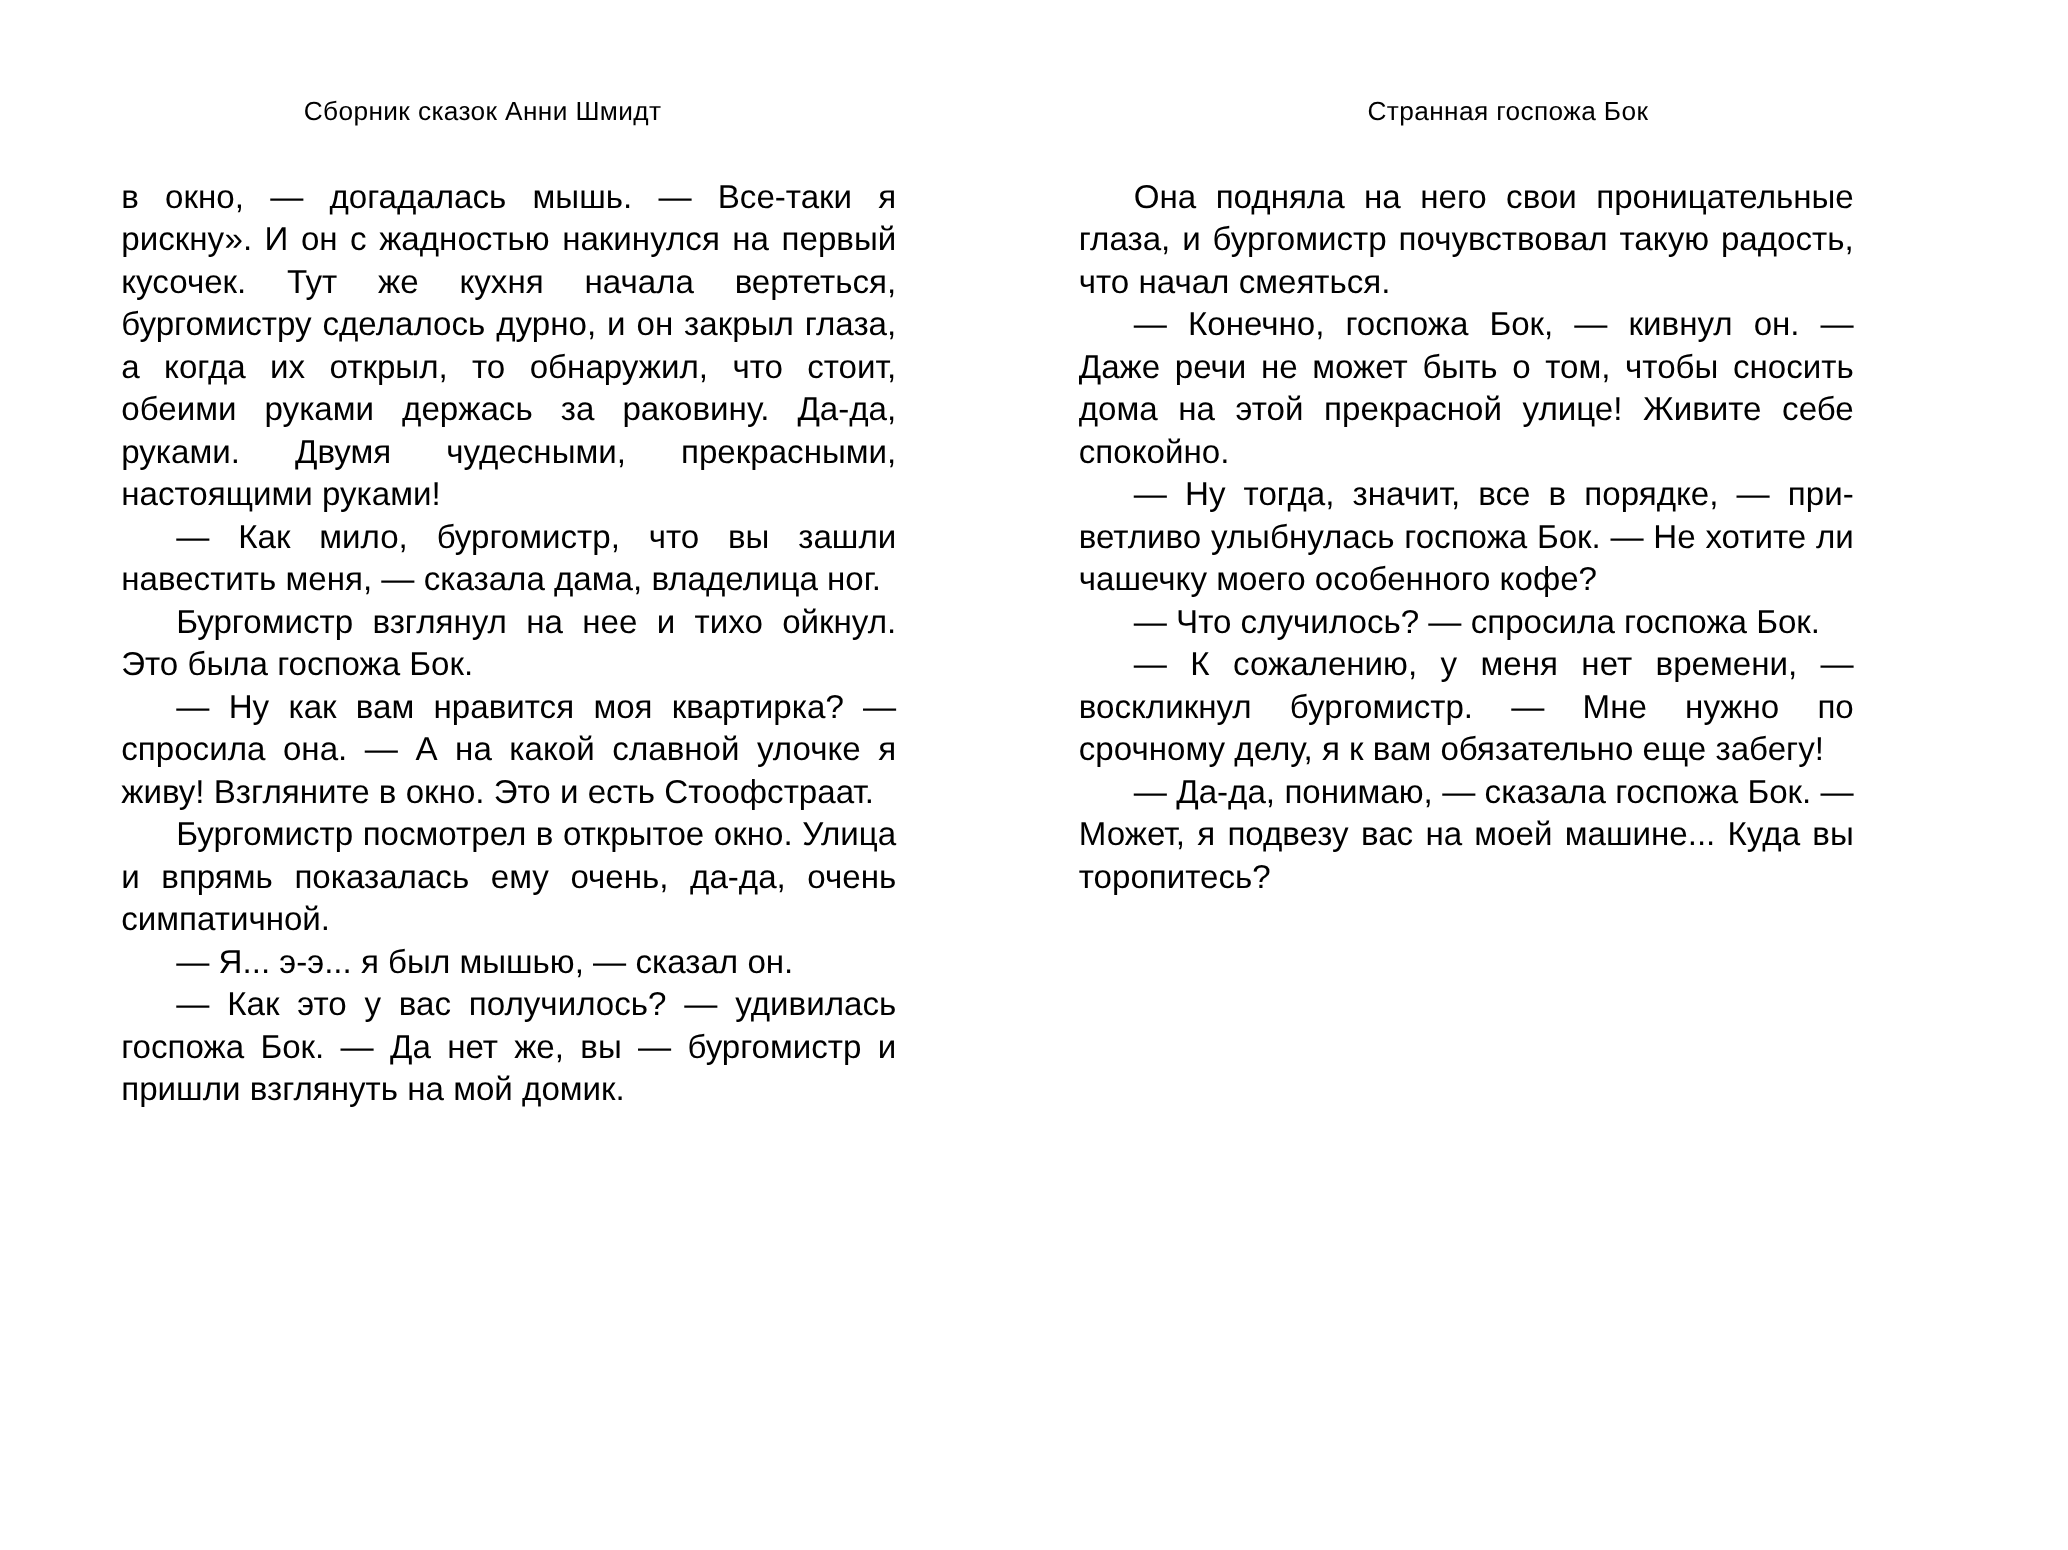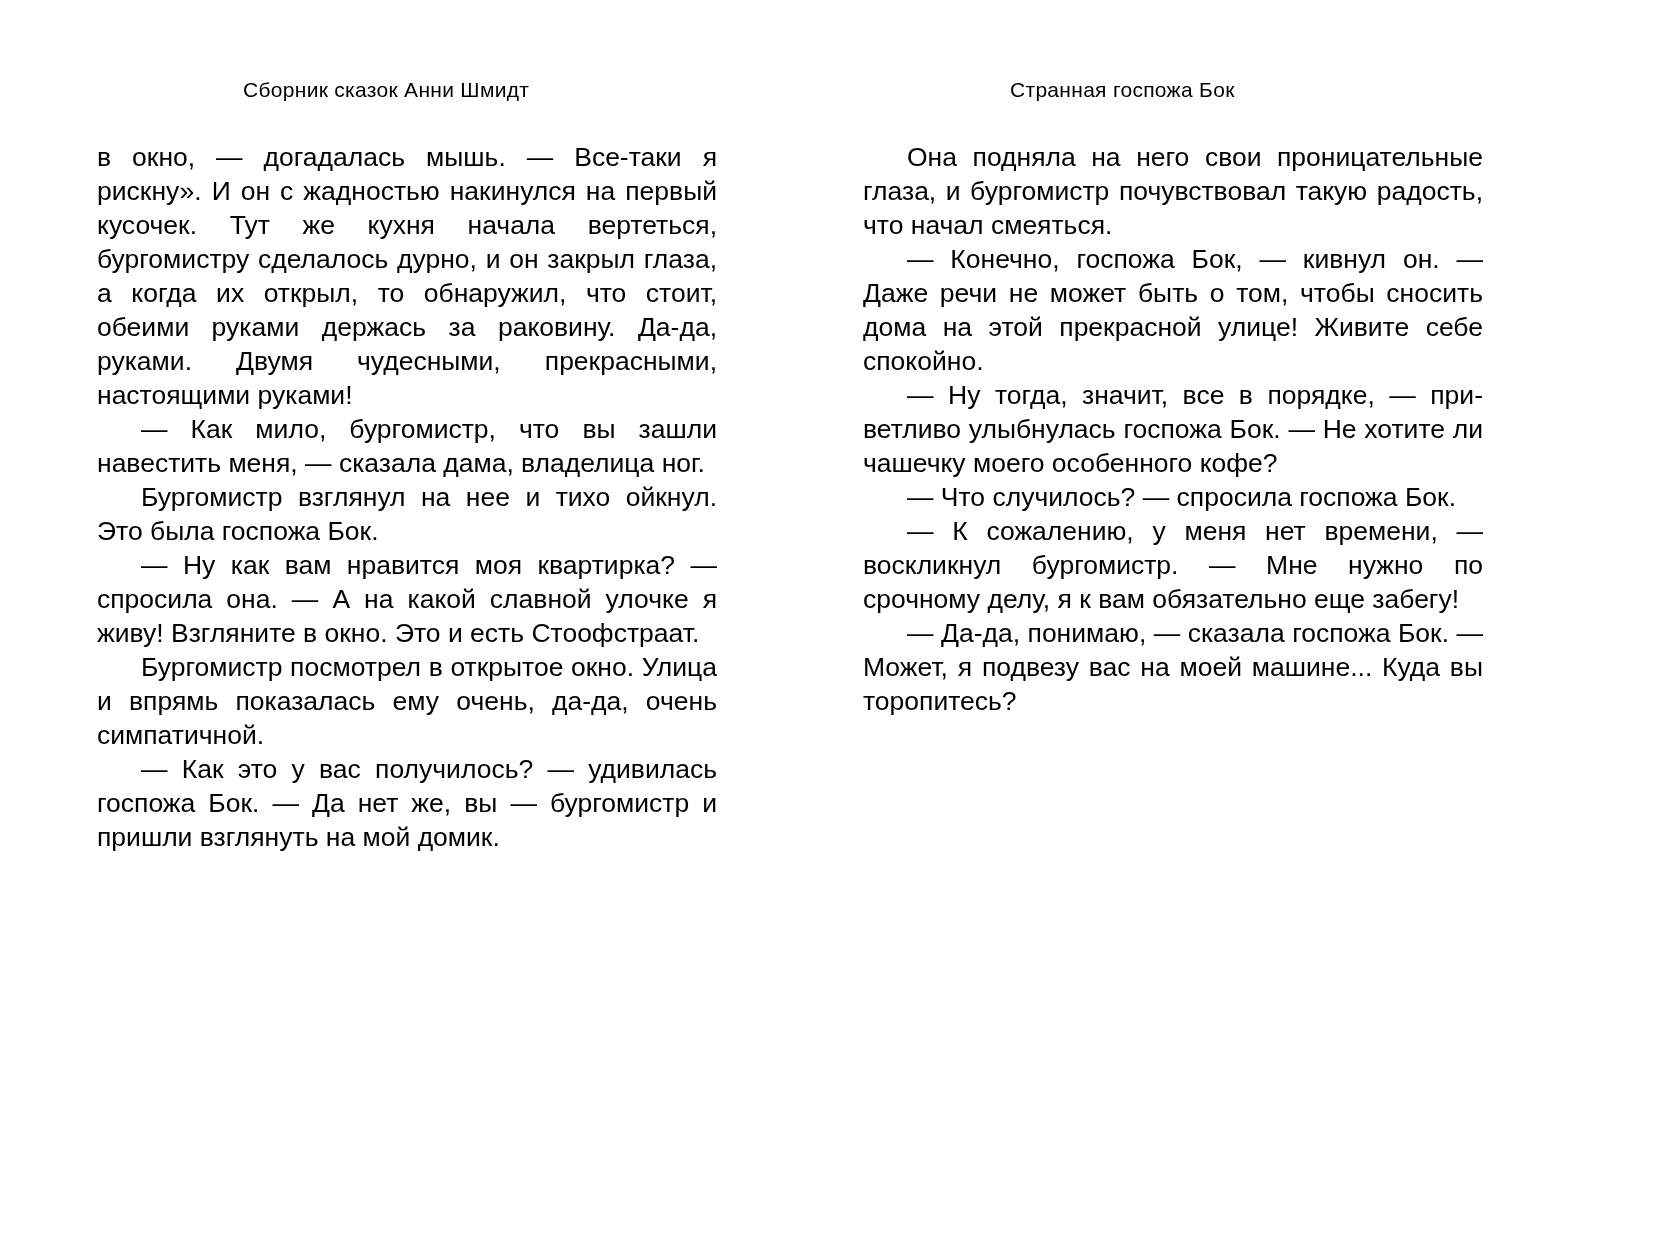--- a/index.html
+++ b/index.html
@@ -21,21 +21,21 @@
   
   .running-head {
     position: absolute;
     top: 78px;
     font-size: 21px;
     letter-spacing: 0.3px;
     color: #000;
     white-space: nowrap;
   }
   .running-head.left  { left: 243px; }
-  .running-head.right { left: 1010px; text-align: right; }
+  .running-head.right { left: 1094px; text-align: right; }
 
   
   .page {
     position: absolute;
     top: 140px;
     width: 620px;
   }
   .page.left  { left: 97px; }
   .page.right { left: 863px; }
 
@@ -75,20 +75,21 @@
 
   <div class="running-head right">Странная госпожа Бок</div>
 
   <div class="page left">
     <div class="body-text">
       <p class="last-line-full">в окно, — догадалась мышь. — Все-таки я рискну». И он с жадностью накинулся на первый кусочек. Тут же кухня начала вертеться, бургомистру сделалось дурно, и он закрыл глаза, а когда их открыл, то об­наружил, что стоит, обеими руками держась за раковину. Да-да, руками. Двумя чудесны­ми, прекрасными, настоящими руками!</p>
       <p class="indent last-line-full">— Как мило, бургомистр, что вы зашли навестить меня, — сказала дама, владели­ца ног.</p>
       <p class="indent last-line-full">Бургомистр взглянул на нее и тихо ой­кнул. Это была госпожа Бок.</p>
       <p class="indent last-line-full">— Ну как вам нравится моя квартирка? — спросила она. — А на какой славной улочке я живу! Взгляните в окно. Это и есть Сто­офстраат.</p>
       <p class="indent last-line-full">Бургомистр посмотрел в открытое окно. Улица и впрямь показалась ему очень, да-да, очень симпатичной.</p>
+      <p class="indent last-line-full">— Я... э-э... я был мышью, — сказал он.</p>
       <p class="indent last-line-full">— Как это у вас получилось? — удиви­лась госпожа Бок. — Да нет же, вы — бур­гомистр и пришли взглянуть на мой домик.</p>
     </div>
   </div>
 
   <div class="page right">
     <div class="body-text">
       <p class="indent last-line-full">Она подняла на него свои проницатель­ные глаза, и бургомистр почувствовал та­кую радость, что начал смеяться.</p>
       <p class="indent last-line-full">— Конечно, госпожа Бок, — кивнул он. — Даже речи не может быть о том, чтобы сно­сить дома на этой прекрасной улице! Жи­вите себе спокойно.</p>
       <p class="indent last-line-full">— Ну тогда, значит, все в порядке, — при­ветливо улыбнулась госпожа Бок. — Не хо­тите ли чашечку моего особенного кофе?</p>
       <p class="indent last-line-full">— Что случилось? — спросила госпожа Бок.</p>

